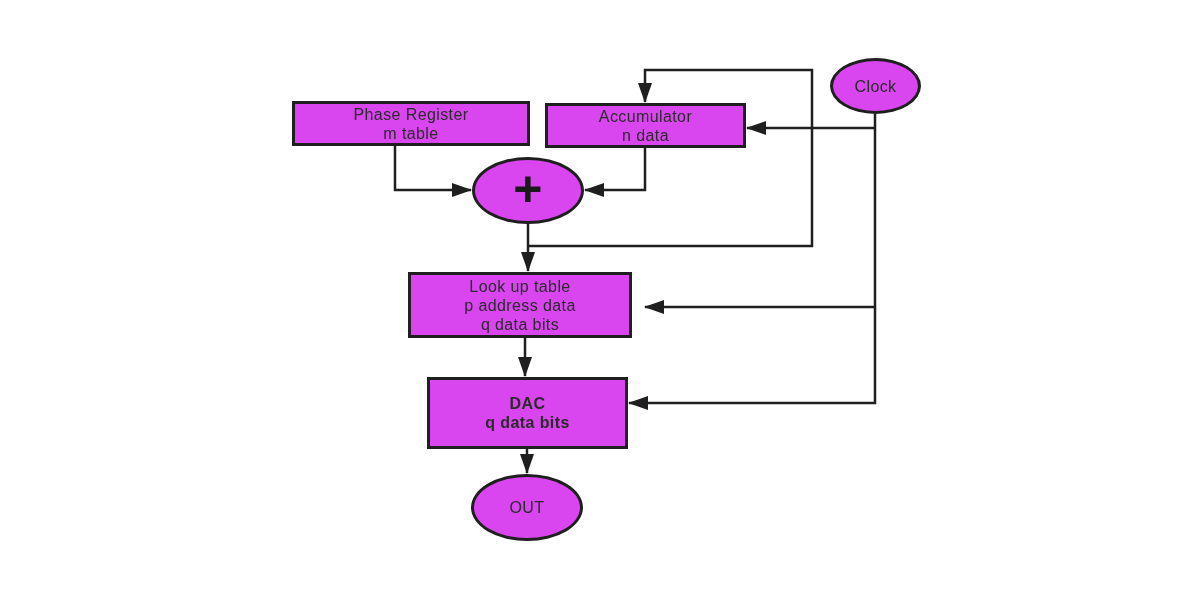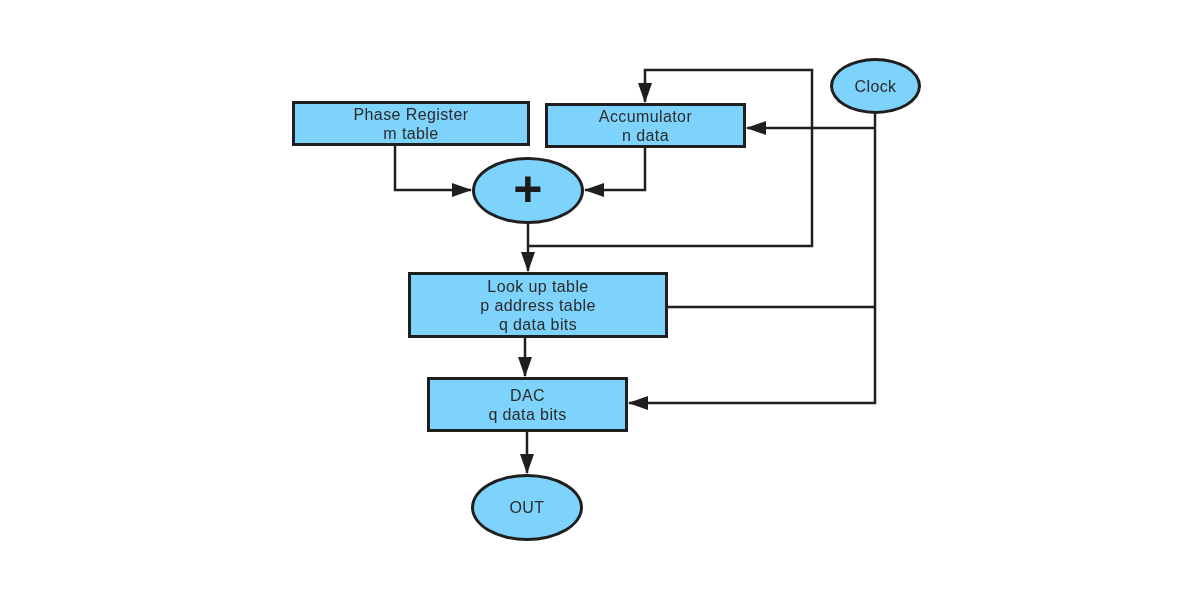--- a/index.html
+++ b/index.html
@@ -18,21 +18,21 @@
   }
   #wires {
     position: absolute;
     left: 0; top: 0;
     width: 1200px;
     height: 600px;
   }
   .node {
     position: absolute;
     box-sizing: border-box;
-    background: #7dd3fc;
+    background: #d946ef;
     border: 3px solid #1f1f1f;
     display: flex;
     flex-direction: column;
     align-items: center;
     justify-content: center;
     text-align: center;
     font-size: 16px;
     line-height: 19px;
     letter-spacing: 0.4px;
     color: #2b2b2b;
@@ -90,27 +90,27 @@
   </div>
 
   <div class="node ellipse" style="left:830px; top:58px; width:91px; height:56px;">
     <span>Clock</span>
   </div>
 
   <div class="node ellipse" style="left:472px; top:157px; width:112px; height:67px;">
     <span class="adder-plus">+</span>
   </div>
 
-  <div class="node" style="left:408px; top:272px; width:260px; height:66px;">
+  <div class="node" style="left:408px; top:272px; width:224px; height:66px;">
     <span>Look up table</span>
-    <span>p address table</span>
+    <span>p address data</span>
     <span>q data bits</span>
   </div>
 
-  <div class="node" style="left:427px; top:377px; width:201px; height:55px;">
+  <div class="node" style="left:427px; top:377px; width:201px; height:72px;font-weight:bold;">
     <span>DAC</span>
     <span>q data bits</span>
   </div>
 
   <div class="node ellipse" style="left:471px; top:474px; width:112px; height:67px;">
     <span>OUT</span>
   </div>
 
 </div>
 

